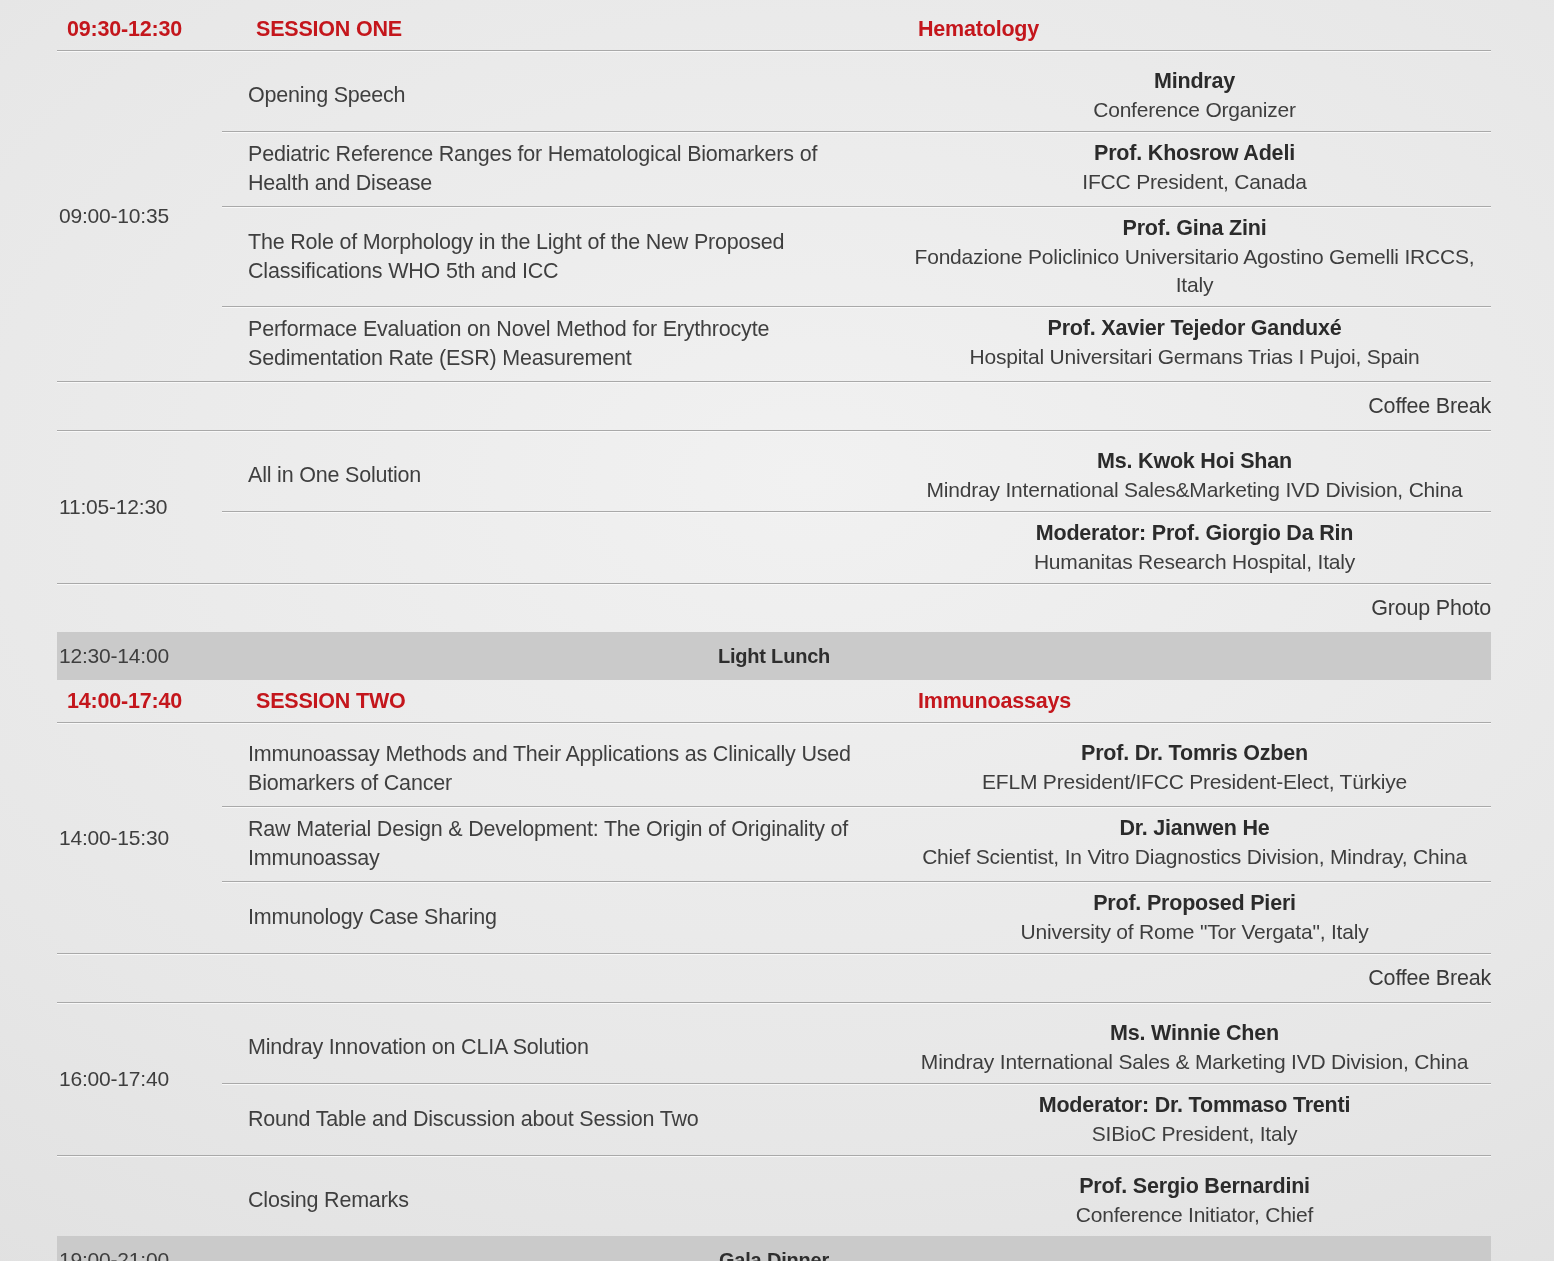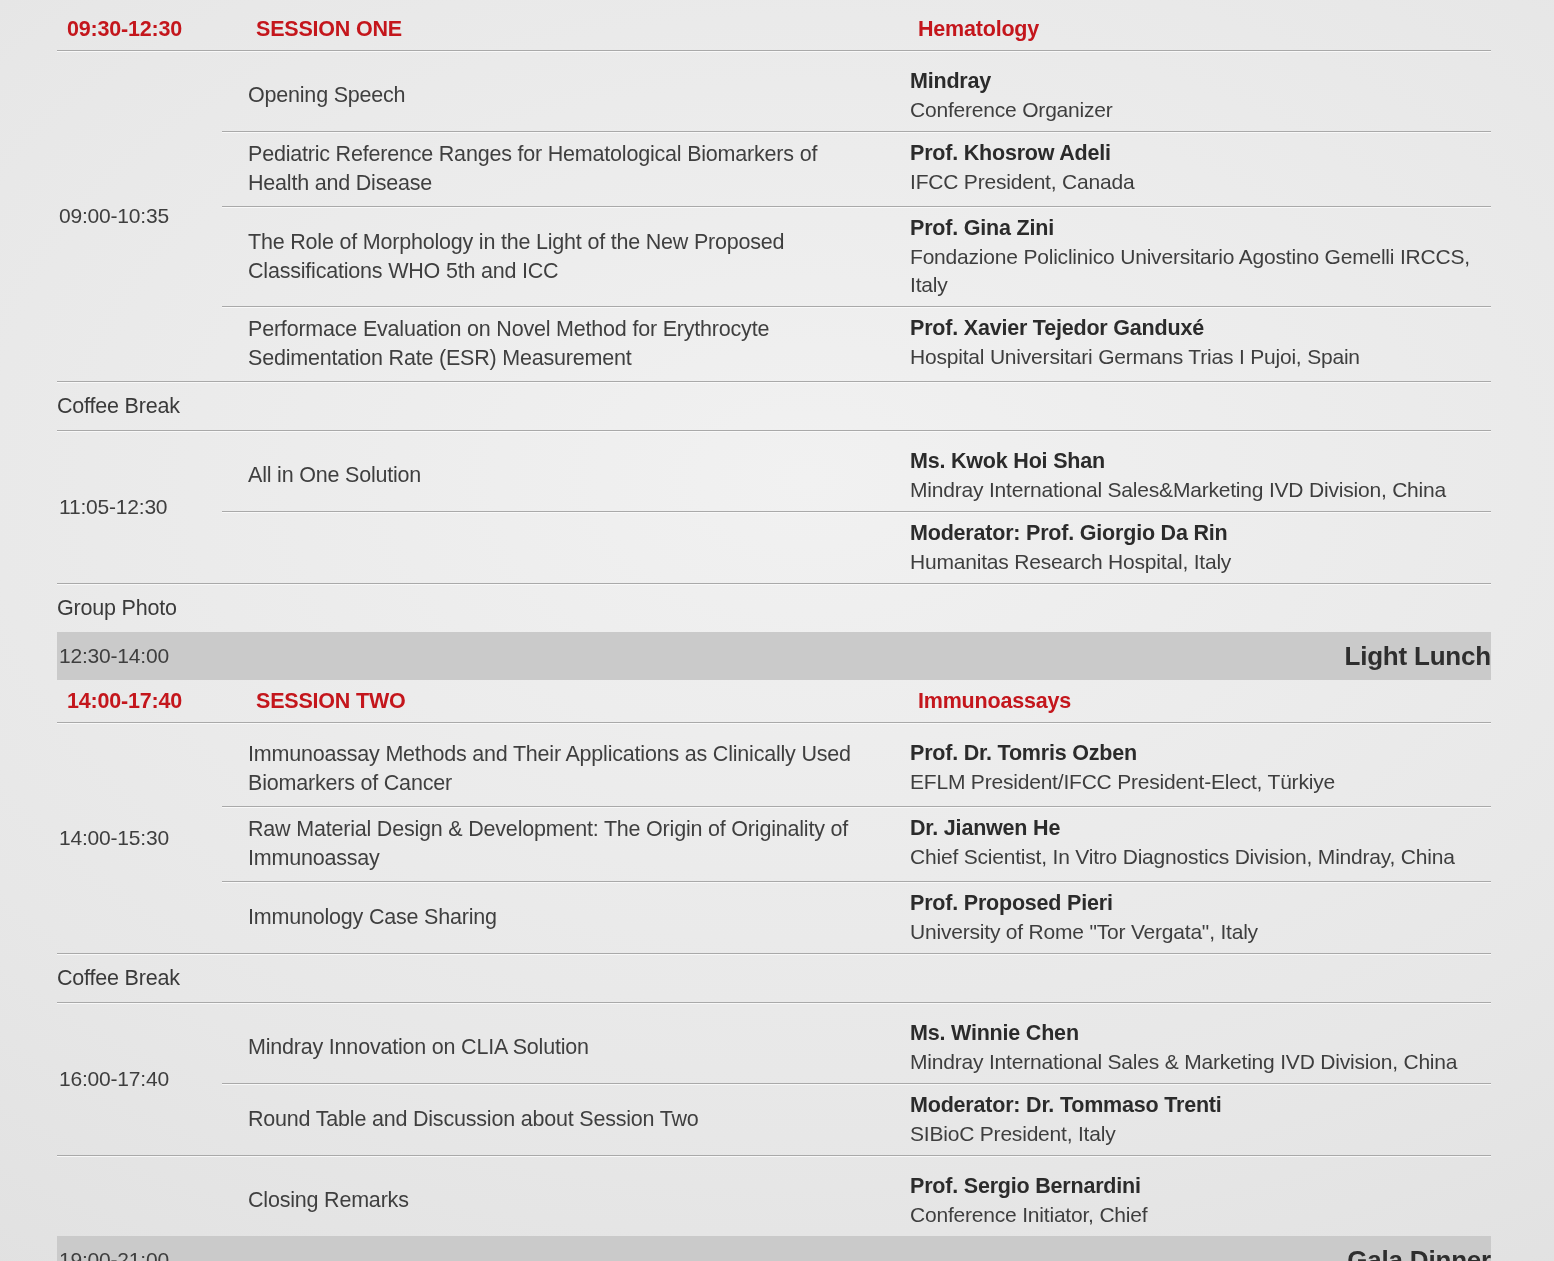--- a/index.html
+++ b/index.html
@@ -34,41 +34,41 @@
   .session-header .cell.speaker{
     color:var(--red);font-weight:700;font-size:21.5px;
     padding-top:0;padding-bottom:0;
   }
   .cell.topic{
     width:688px;flex:none;
     padding:8px 46px 8px 26px;
     font-size:21.5px;line-height:29px;color:#3f3f3f;
     display:flex;align-items:center;
   }
-  .cell.speaker{width:581px;flex:none;padding:7px 12px 7px 0;}
+  .cell.speaker{width:581px;flex:none;padding:7px 12px 7px 0;text-align:center;}
   .speaker-name{font-size:21.5px;font-weight:700;color:var(--text-dark);line-height:29px;}
   .speaker-affil{font-size:21px;color:var(--text);line-height:28px;}
   .block{display:flex;}
   .talks{flex:1;display:flex;flex-direction:column;margin-top:9px;}
   .talk{display:flex;min-height:71px;}
   .divider{
     height:1px;background:var(--divider);
     box-shadow:0 1px 0 rgba(250,250,250,0.85);
   }
   .break-row{min-height:48px;display:flex;align-items:center;position:relative;}
-  .break-label{width:100%;text-align:left;font-size:21.5px;color:#3a3a3a;}
+  .break-label{width:100%;text-align:right;font-size:21.5px;color:#3a3a3a;}
   .band-row{
     min-height:48px;background:var(--band);
     display:flex;align-items:center;position:relative;
   }
   .band-row .cell.time{
     position:absolute;left:2px;top:50%;transform:translateY(-50%);
     width:auto;padding-left:0;
   }
-  .band-label{width:100%;text-align:right;font-size:26px;font-weight:700;color:#2e2e2e;}
+  .band-label{width:100%;text-align:center;font-size:20px;font-weight:700;color:#2e2e2e;}
 </style>
 </head>
 <body>
 
 <div class="page">
   <div class="agenda">
       <div class="row session-header">
         <div class="cell time">09:30-12:30</div>
         <div class="cell topic">SESSION ONE</div>
         <div class="cell speaker">Hematology</div>

